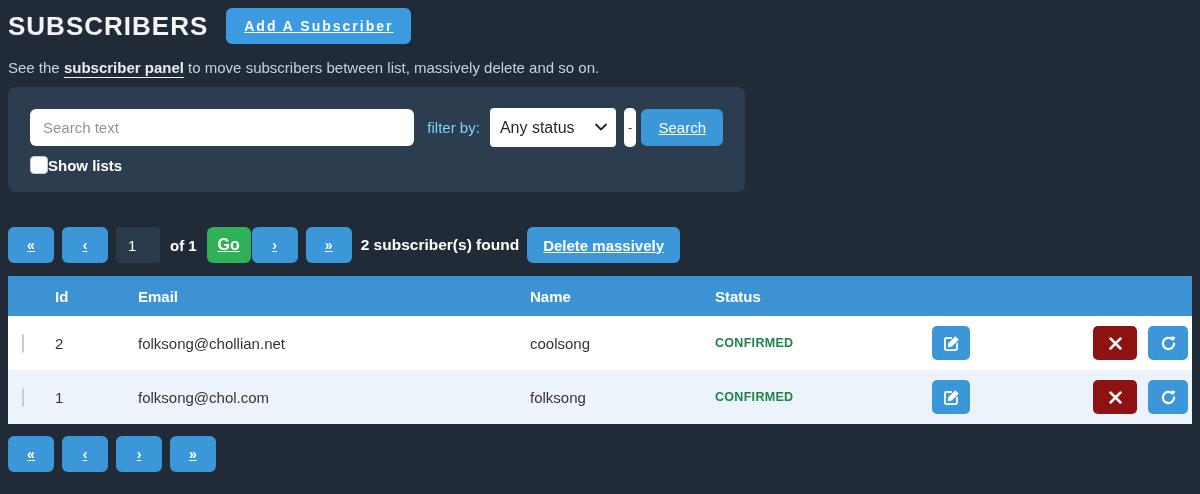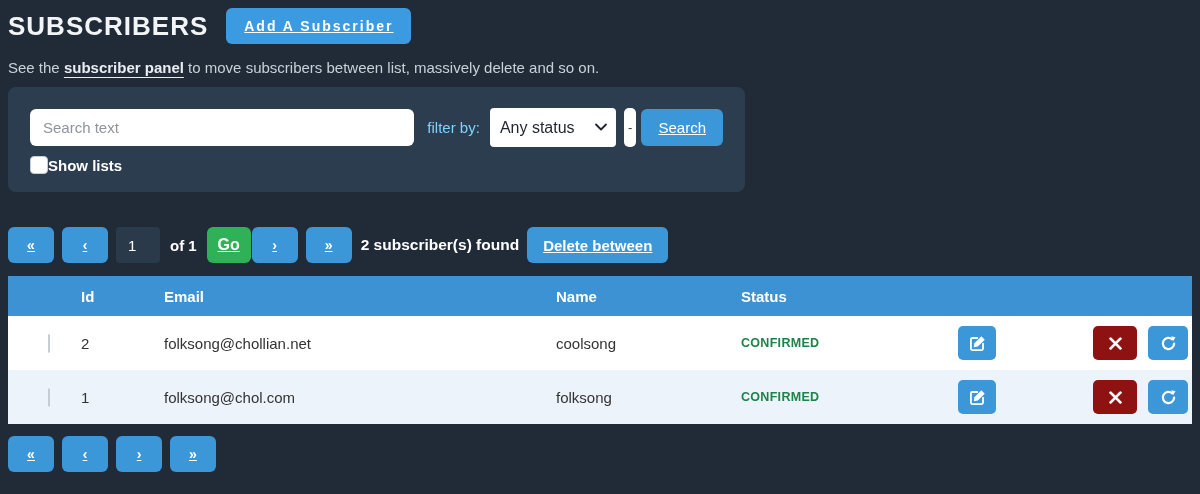--- a/index.html
+++ b/index.html
@@ -84,21 +84,20 @@
     height: 36px; padding: 0 16px; background: #3c97d9; color: #fff;
     font-weight: 700; font-size: 15px; border-radius: 6px;
   }
 
   
   .subs-table { margin: 13px 8px 0 8px; background: #fff; border-radius: 2px; }
   .tgrid {
     display: grid;
     grid-template-columns: 47px 83px 392px 185px 217px 1fr;
     align-items: center;
-    padding-left: 26px;
   }
   .thead {
     background: #3c92d2; height: 40px; color: #fff; font-weight: 700;
     font-size: 15px; border-radius: 2px 2px 0 0;
   }
   .cell-check { padding-left: 14px; }
   .trow { height: 54px; font-size: 15px; color: #333; background: #fff; }
   .trow.alt { background: #edf3fa; }
   .status-text { color: #1d8348; font-weight: 700; font-size: 12.5px; letter-spacing: 0.3px; }
   .actions-cell { display: flex; align-items: center; height: 100%; }
@@ -149,21 +148,21 @@
 
 <div class="pager">
   <button class="btn btn-page">«</button>
   <button class="btn btn-page">‹</button>
   <input class="page-input" type="text" value="1" style="">
   <span class="of-label">of 1</span>
   <button class="btn btn-go">Go</button>
   <button class="btn btn-page">›</button>
   <button class="btn btn-page">»</button>
   <span class="found-text">2 subscriber(s) found</span>
-  <button class="btn btn-delete">Delete between</button>
+  <button class="btn btn-delete">Delete massively</button>
 </div>
 
 <div class="subs-table">
 
   <div class="tgrid thead">
     <div class="cell-check"><span class="checkbox no-border"></span></div>
     <div>Id</div>
     <div>Email</div>
     <div>Name</div>
     <div>Status</div>

